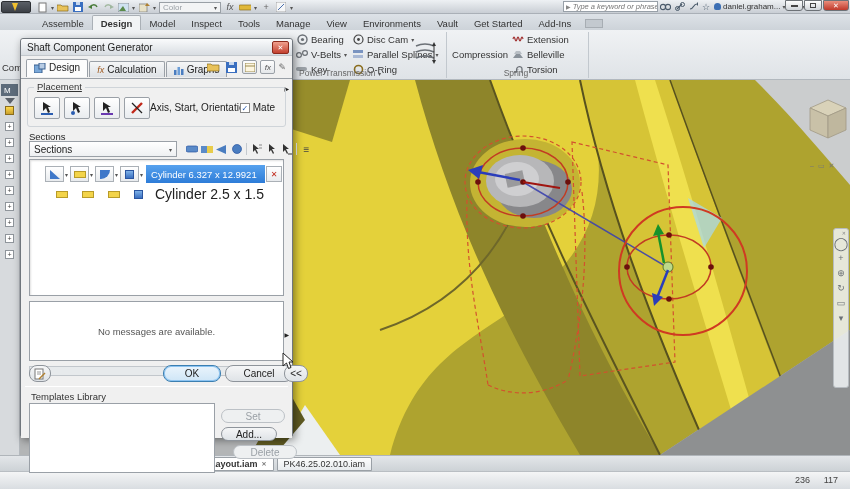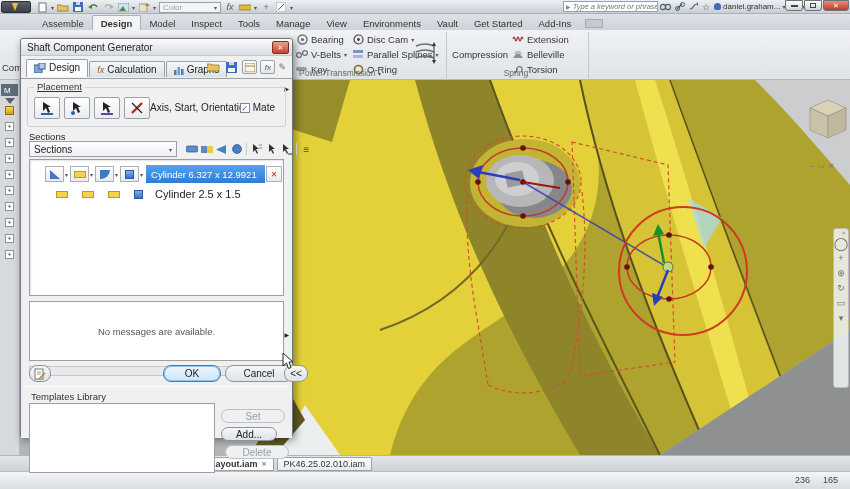--- a/index.html
+++ b/index.html
@@ -660,21 +660,21 @@
             </span>
           <span class="cellcaret">▾</span>
           <span id="row1-label">Cylinder 6.327 x 12.9921</span>
           <span id="row-del">✕</span>
         </div>
         <div class="lrow" style="padding-left:26px">
           <span class="rect-yel" style="margin-right:14px"></span>
           <span class="rect-yel" style="margin-right:14px"></span>
           <span class="rect-yel" style="margin-right:14px"></span>
           <span class="sq-blue" style="margin-right:12px"></span>
-          <span style="font-size:11px">Cylinder 2.5 x 1.5</span>
+          <span style="font-size:14px">Cylinder 2.5 x 1.5</span>
         </div>
       </div>
 
       <div id="messages-panel">
         <span>No messages are available.</span>
       </div>
       <div id="hscroll">
         <span class="scrbtn">◄</span>
         <span class="scrbtn">►</span>
       </div>
@@ -689,21 +689,21 @@
       </span>
       <span class="btn focused" style="left:142px;top:286px;width:58px">OK</span>
       <span class="btn" style="left:204px;top:286px;width:68px">Cancel</span>
       <span class="btn" style="left:263px;top:286px;width:24px">&lt;&lt;</span>
 
       <div id="tpl-sep"></div>
       <span id="tpl-label">Templates Library</span>
       <div id="tpl-list"></div>
       <span class="btn disabled" style="left:200px;top:330px;width:64px;height:14px">Set</span>
       <span class="btn" style="left:200px;top:348px;width:56px;height:14px">Add...</span>
-      <span class="btn disabled" style="left:204px;top:366px;width:64px;height:14px">Delete</span>
+      <span class="btn disabled" style="left:212px;top:366px;width:64px;height:14px">Delete</span>
     </div>
   </div>
 
   <div id="cursor-overlay" class="abs">
     <svg width="14" height="18">
         <path d="M2,1 L2,14 L5.5,11 L7.5,16.5 L10,15.5 L8,10 L12,10 Z" fill="#fff" stroke="#222" stroke-width="1"></path>
       </svg>
   </div>
 
   <div id="doctabbar" class="abs">
@@ -724,16 +724,16 @@
       <span>_Layout.iam</span>
       <span class="tabclose">✕</span>
     </span>
     <span class="doctab">
       <span>PK46.25.02.010.iam</span>
     </span>
   </div>
 
   <div id="statusbar" class="abs">
     <span class="statnum" style="right:40px">236</span>
-    <span class="statnum" style="right:12px">165</span>
+    <span class="statnum" style="right:12px">117</span>
   </div>
 
 </div>
 
 </body></html>

